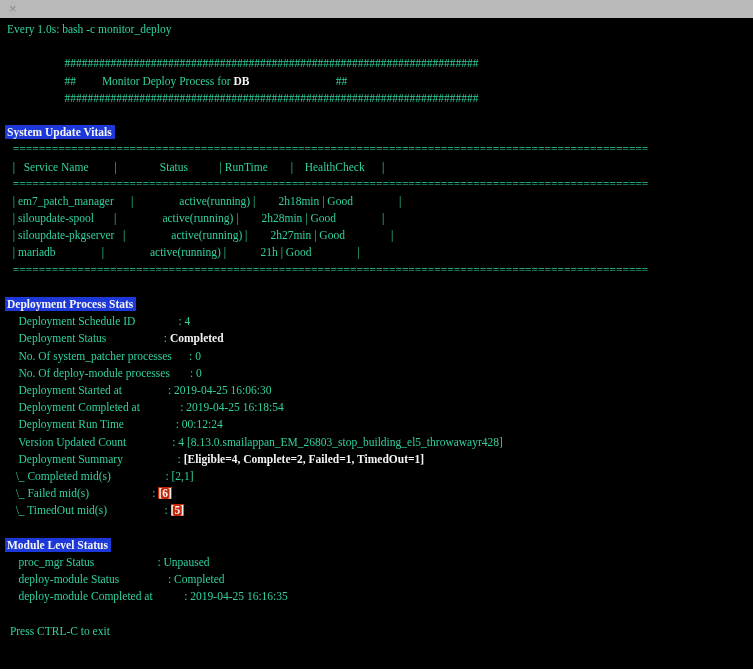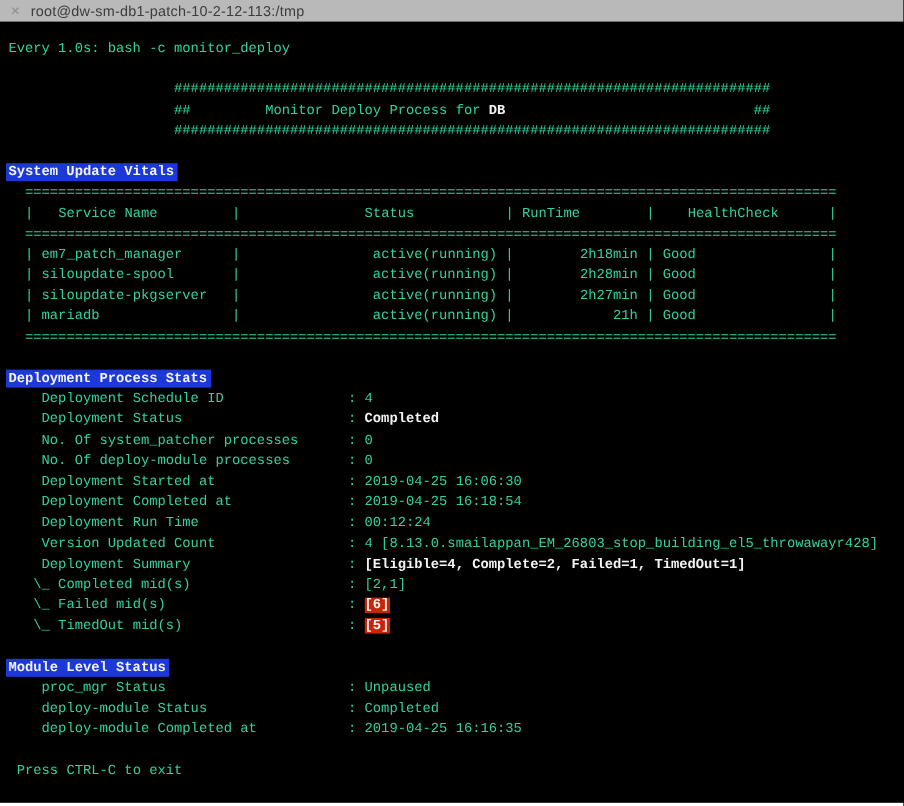--- a/index.html
+++ b/index.html
@@ -3,32 +3,31 @@
 <meta charset="utf-8">
 <style>
   *{box-sizing:border-box}
   html,body{margin:0;padding:0}
   body{width:753px;height:672px;background:#000;overflow:hidden}
   .window{width:100%;height:100%;position:relative;background:var(--term-bg,#000)}
   .titlebar{height:18px;background:var(--tb-bg,#b9b9b9);display:flex;align-items:center;
             font-family:"Liberation Sans",sans-serif;font-size:12px;color:var(--tb-fg,#3c3c3c)}
   .close{color:#8b8b8b;font-size:13px;padding:0 9px;line-height:18px}
   .title{letter-spacing:.2px}
-  .term{font-family:Liberation Mono, monospace;font-size:11.5px;line-height:17.2px;
-        color:var(--green,#32d0a0);padding:14px 0 0 7px;white-space:pre}
+  .term{font-family:Liberation Serif, serif;font-size:11.5px;line-height:17.2px;
+        color:var(--green,#32d0a0);padding:3px 0 0 7px;white-space:pre}
   .tl{height:17.2px}
   .w{color:var(--bright,#f4f4f4);font-weight:bold}
   .hl{background:var(--hl,#1c38d8);color:var(--bright,#f4f4f4);font-weight:bold;
       padding:1px 3px 1px 2px;margin-left:-2px}
   .rd{background:var(--alert,#c32708);color:var(--bright,#f4f4f4);font-weight:bold}
   .strip{position:absolute;left:0;bottom:0;width:100%;height:3px;background:#ffffff}
 </style>
 </head>
 <body>
 
 <div class="window">
   <div class="titlebar">
     <span class="close">×</span>
-    <span class="title">root@dw-sm-db1-patch-10-2-12-113:/tmp</span>
   </div>
   <div class="term" id="term"><div class="tl"><span>Every 1.0s: bash -c monitor_deploy</span></div><div class="tl"></div><div class="tl">                    <span>########################################################################</span></div><div class="tl">                    <span>##</span>         <span>Monitor Deploy Process for</span> <span class="w">DB</span>                              <span>##</span></div><div class="tl">                    <span>########################################################################</span></div><div class="tl"></div><div class="tl"><span class="hl">System Update Vitals</span></div><div class="tl">  <span>==================================================================================================</span></div><div class="tl">  <span>|</span>   <span>Service Name</span>         <span>|</span>               <span>Status</span>           <span>|</span> <span>RunTime</span>        <span>|</span>    <span>HealthCheck</span>      <span>|</span></div><div class="tl">  <span>==================================================================================================</span></div><div class="tl">  <span>|</span> <span>em7_patch_manager</span>      <span>|</span>                <span>active(running)</span> <span>|</span>        <span>2h18min</span> <span>|</span> <span>Good</span>                <span>|</span></div><div class="tl">  <span>|</span> <span>siloupdate-spool</span>       <span>|</span>                <span>active(running)</span> <span>|</span>        <span>2h28min</span> <span>|</span> <span>Good</span>                <span>|</span></div><div class="tl">  <span>|</span> <span>siloupdate-pkgserver</span>   <span>|</span>                <span>active(running)</span> <span>|</span>        <span>2h27min</span> <span>|</span> <span>Good</span>                <span>|</span></div><div class="tl">  <span>|</span> <span>mariadb</span>                <span>|</span>                <span>active(running)</span> <span>|</span>            <span>21h</span> <span>|</span> <span>Good</span>                <span>|</span></div><div class="tl">  <span>==================================================================================================</span></div><div class="tl"></div><div class="tl"><span class="hl">Deployment Process Stats</span></div><div class="tl">    <span>Deployment Schedule ID</span>               <span>:</span> <span>4</span></div><div class="tl">    <span>Deployment Status</span>                    <span>:</span> <span class="w">Completed</span></div><div class="tl">    <span>No. Of system_patcher processes</span>      <span>:</span> <span>0</span></div><div class="tl">    <span>No. Of deploy-module processes</span>       <span>:</span> <span>0</span></div><div class="tl">    <span>Deployment Started at</span>                <span>:</span> <span>2019-04-25 16:06:30</span></div><div class="tl">    <span>Deployment Completed at</span>              <span>:</span> <span>2019-04-25 16:18:54</span></div><div class="tl">    <span>Deployment Run Time</span>                  <span>:</span> <span>00:12:24</span></div><div class="tl">    <span>Version Updated Count</span>                <span>:</span> <span>4 [8.13.0.smailappan_EM_26803_stop_building_el5_throwawayr428]</span></div><div class="tl">    <span>Deployment Summary</span>                   <span>:</span> <span class="w">[Eligible=4, Complete=2, Failed=1, TimedOut=1]</span></div><div class="tl">   <span>\_ Completed mid(s)</span>                   <span>:</span> <span>[2,1]</span></div><div class="tl">   <span>\_ Failed mid(s)</span>                      <span>:</span> <span class="rd">[6]</span></div><div class="tl">   <span>\_ TimedOut mid(s)</span>                    <span>:</span> <span class="rd">[5]</span></div><div class="tl"></div><div class="tl"><span class="hl">Module Level Status</span></div><div class="tl">    <span>proc_mgr Status</span>                      <span>:</span> <span>Unpaused</span></div><div class="tl">    <span>deploy-module Status</span>                 <span>:</span> <span>Completed</span></div><div class="tl">    <span>deploy-module Completed at</span>           <span>:</span> <span>2019-04-25 16:16:35</span></div><div class="tl"></div><div class="tl"> <span>Press CTRL-C to exit</span></div></div>
   <div class="strip"></div>
 </div>
 
 </body></html>

